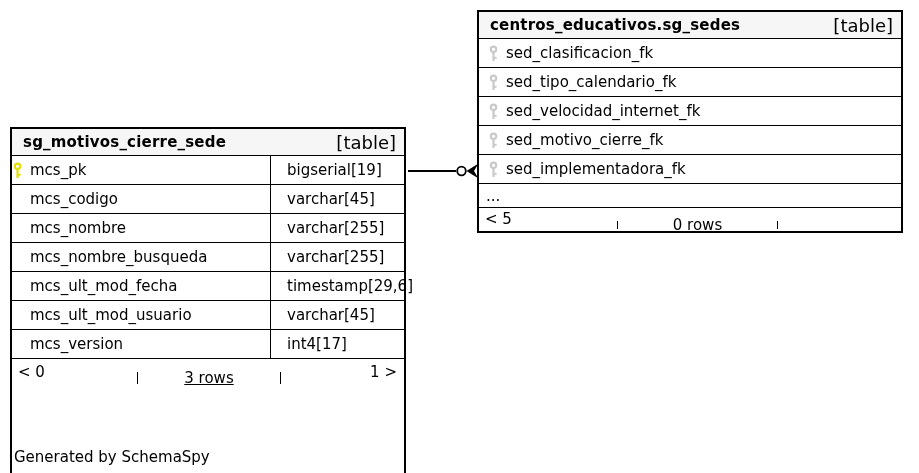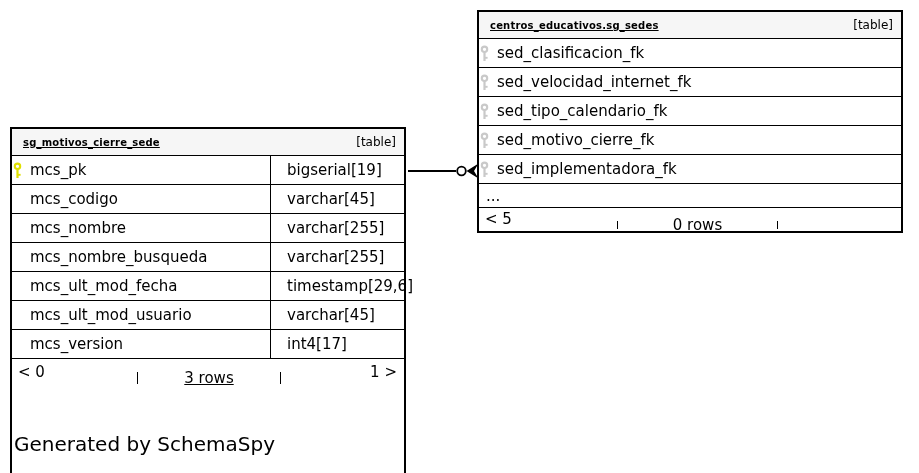--- a/index.html
+++ b/index.html
@@ -21,22 +21,22 @@
   .left-table  { left:10px;  top:127px; width:396px; height:356px; }
   .right-table { left:477px; top:10px;  width:426px; height:223px; }
 
   .thead {
     height:27px;
     border-bottom:1px solid var(--border,#000);
     background: var(--header-bg, #f6f6f6);
     display:flex; align-items:center; justify-content:space-between;
     padding:0 8px 0 11px;
   }
-  .ttitle { font-weight:bold; font-size:10px; letter-spacing:0.2px; cursor:pointer;text-decoration:underline; }
-  .tbadge { font-size:12px; }
+  .ttitle { font-weight:bold; font-size:15px; letter-spacing:0.2px; cursor:pointer; }
+  .tbadge { font-size:18px; }
 
   .trow {
     height:29px;
     border-bottom:1px solid var(--border,#000);
     display:flex; align-items:stretch;
     font-size:15px;
   }
   .cname { flex:1; display:flex; align-items:center; }
   .keywrap { width:11px; margin-right:7px; display:inline-flex; align-items:center; }
   .key-none { visibility:hidden; }
@@ -44,21 +44,21 @@
   .key-foreign { color: var(--foreign-key, #c9c9c9); }
   .key-icon { display:block; }
 
   .left-table .ctype {
     width:134px;
     border-left:1px solid var(--border,#000);
     display:flex; align-items:center;
     padding-left:16px;
     font-size:15px;
   }
-  .right-table .cname { }
+  .right-table .cname { padding-left:9px; }
 
   .ellipsis-row {
     height:24px;
     border-bottom:1px solid var(--border,#000);
     display:flex; align-items:center;
     padding-left:7px;
     font-size:15px;
   }
 
   .tfoot { display:flex; align-items:stretch; font-size:15px; }
@@ -69,22 +69,22 @@
   .fcenter { justify-content:center; border-left:1px solid var(--border,#000); border-right:1px solid var(--border,#000);margin-top:13px; }
   .fright  { justify-content:flex-end; padding-right:7px; flex:1; }
   .left-table  .fleft   { width:125px; }
   .left-table  .fcenter { width:144px;text-decoration:underline; }
   .right-table .fleft   { width:138px; }
   .right-table .fcenter { width:161px; }
 
   .connector { position:absolute; left:408px; top:158px; }
 
   .footnote {
-    position:absolute; left:14px; top:432px;
-    font-size:20px;
+    position:absolute; left:14px; top:448px;
+    font-size:15px;
   }
 </style>
 </head>
 <body>
 
 <div class="canvas">
 
   <div class="dtable left-table">
     <div class="thead">
       <span class="ttitle">sg_motivos_cierre_sede</span>
@@ -218,34 +218,34 @@
 
   <div class="trow">
     <span class="cname">
       <span class="keywrap key-foreign">
         <svg class="key-icon" width="11" height="17" viewBox="0 0 11 17" fill="none" stroke="currentColor">
           <circle cx="5.5" cy="4.3" r="2.7" stroke-width="2.1"></circle>
           <line x1="5.5" y1="7" x2="5.5" y2="16" stroke-width="2.2"></line>
           <line x1="5.5" y1="12.8" x2="8.6" y2="12.8" stroke-width="1.9"></line>
         </svg>
       </span>
+      <span>sed_tipo_calendario_fk</span>
+    </span>
+  </div>
+
+  <div class="trow">
+    <span class="cname">
+      <span class="keywrap key-foreign">
+        <svg class="key-icon" width="11" height="17" viewBox="0 0 11 17" fill="none" stroke="currentColor">
+          <circle cx="5.5" cy="4.3" r="2.7" stroke-width="2.1"></circle>
+          <line x1="5.5" y1="7" x2="5.5" y2="16" stroke-width="2.2"></line>
+          <line x1="5.5" y1="12.8" x2="8.6" y2="12.8" stroke-width="1.9"></line>
+        </svg>
+      </span>
       <span>sed_velocidad_internet_fk</span>
-    </span>
-  </div>
-
-  <div class="trow">
-    <span class="cname">
-      <span class="keywrap key-foreign">
-        <svg class="key-icon" width="11" height="17" viewBox="0 0 11 17" fill="none" stroke="currentColor">
-          <circle cx="5.5" cy="4.3" r="2.7" stroke-width="2.1"></circle>
-          <line x1="5.5" y1="7" x2="5.5" y2="16" stroke-width="2.2"></line>
-          <line x1="5.5" y1="12.8" x2="8.6" y2="12.8" stroke-width="1.9"></line>
-        </svg>
-      </span>
-      <span>sed_tipo_calendario_fk</span>
     </span>
   </div>
 
   <div class="trow">
     <span class="cname">
       <span class="keywrap key-foreign">
         <svg class="key-icon" width="11" height="17" viewBox="0 0 11 17" fill="none" stroke="currentColor">
           <circle cx="5.5" cy="4.3" r="2.7" stroke-width="2.1"></circle>
           <line x1="5.5" y1="7" x2="5.5" y2="16" stroke-width="2.2"></line>
           <line x1="5.5" y1="12.8" x2="8.6" y2="12.8" stroke-width="1.9"></line>

